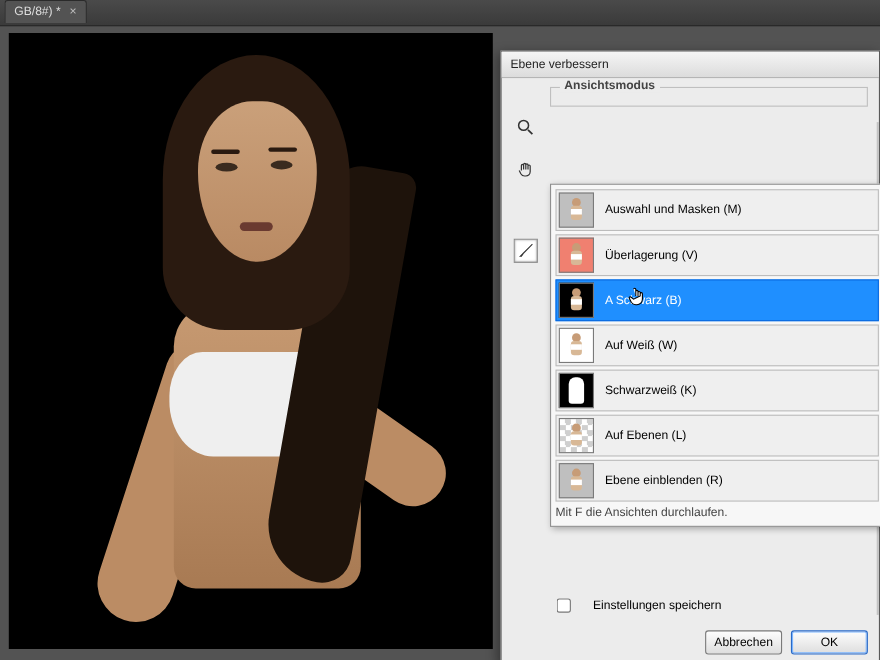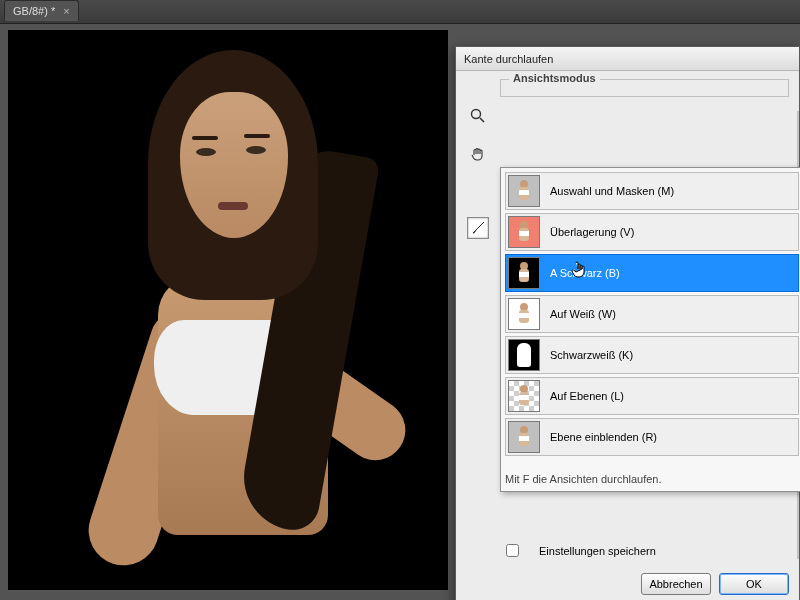--- a/index.html
+++ b/index.html
@@ -144,21 +144,21 @@
   .dd-thumb.red { background:#f08070; }
   .dd-thumb.gray { background:#bfbfbf; }
   .dd-thumb.chk { background:
       repeating-conic-gradient(#cfcfcf 0 25%, #fff 0 50%) 0 0/10px 10px; }
   .dd-thumb .mp { width:14px; height:24px; position:relative;}
   .dd-thumb .mp .h { position:absolute;left:3px;top:1px;width:8px;height:8px;border-radius:50%;background:#c79c77;}
   .dd-thumb .mp .b { position:absolute;left:2px;top:8px;width:10px;height:13px;background:#d8b896;border-radius:3px;}
   .dd-thumb .mp .t { position:absolute;left:2px;top:11px;width:10px;height:5px;background:#fff;}
   .dd-thumb .sil { width:14px;height:24px; background:#fff; border-radius:6px 6px 3px 3px;}
   .dd-label { color:inherit; }
-  .dd-hints { margin-top:16px; color:#444; line-height:1.35;}
+  .dd-hints { margin-top:3px; color:#444; line-height:1.35;}
   .save-row { position:absolute; left:50px; bottom:48px; display:flex; align-items:flex-end; gap:20px;}
   .dlg-buttons {
     position:absolute; right:10px; bottom:10px; display:flex; gap:8px;
   }
   .btn {
     min-width:70px; height:22px; border:1px solid #7a7a7a;
     background:linear-gradient(#fdfdfd,#dedede); border-radius:3px;
     display:flex; align-items:center; justify-content:center;
   }
   .btn.ok { border-color:#2a6ac7; box-shadow:0 0 0 1px #7bb5ff inset;}
@@ -192,21 +192,21 @@
       <div class="brow l"></div>
         <div class="brow r"></div>
       <div class="eye l"></div>
         <div class="eye r"></div>
       <div class="mouth"></div>
     </div>
   </div>
 
   <div class="dialog">
     <div class="dlg-title">
-      <span>Kante durchlaufen</span>
+      <span>Ebene verbessern</span>
     </div>
     <div class="dlg-body">
       <div class="divider"></div>
 
       <div class="tool-col">
         <div class="tool-icon">
           <svg width="16" height="16" viewBox="0 0 16 16">
               <circle cx="6" cy="6" r="4.5" fill="none" stroke="#333" stroke-width="1.4"></circle>
               <line x1="10" y1="10" x2="14" y2="14" stroke="#333" stroke-width="1.6"></line>
             </svg>

